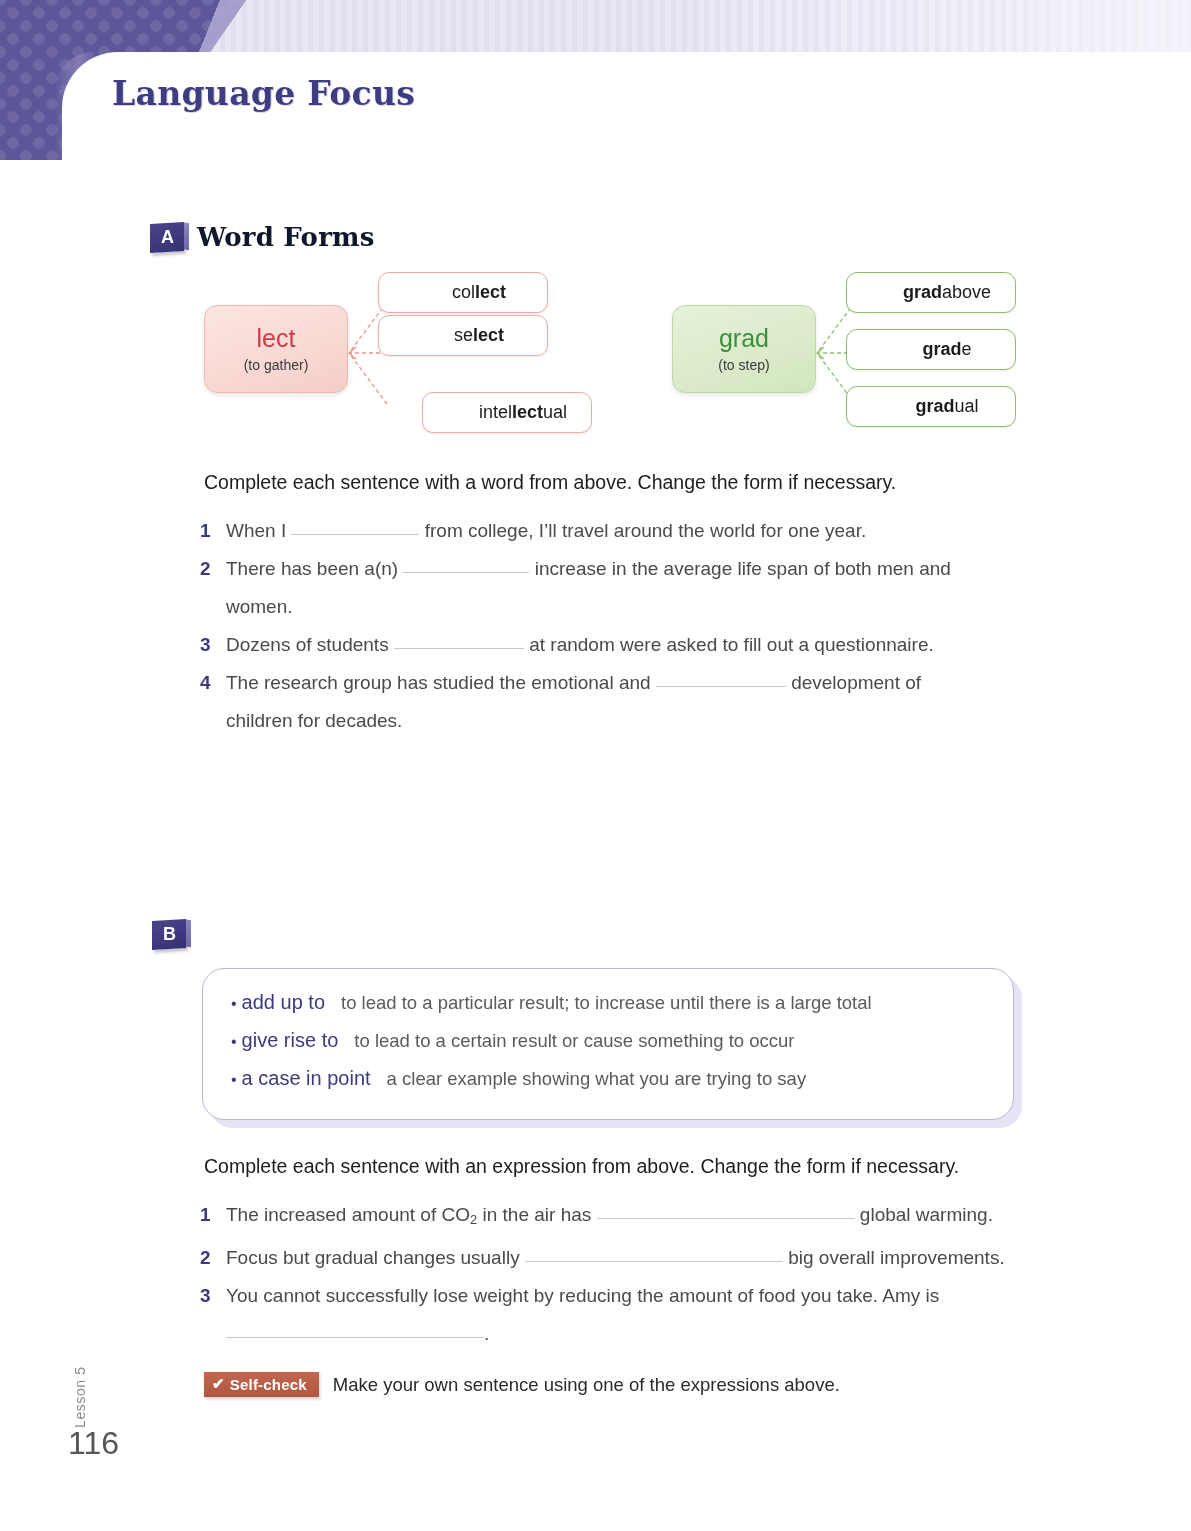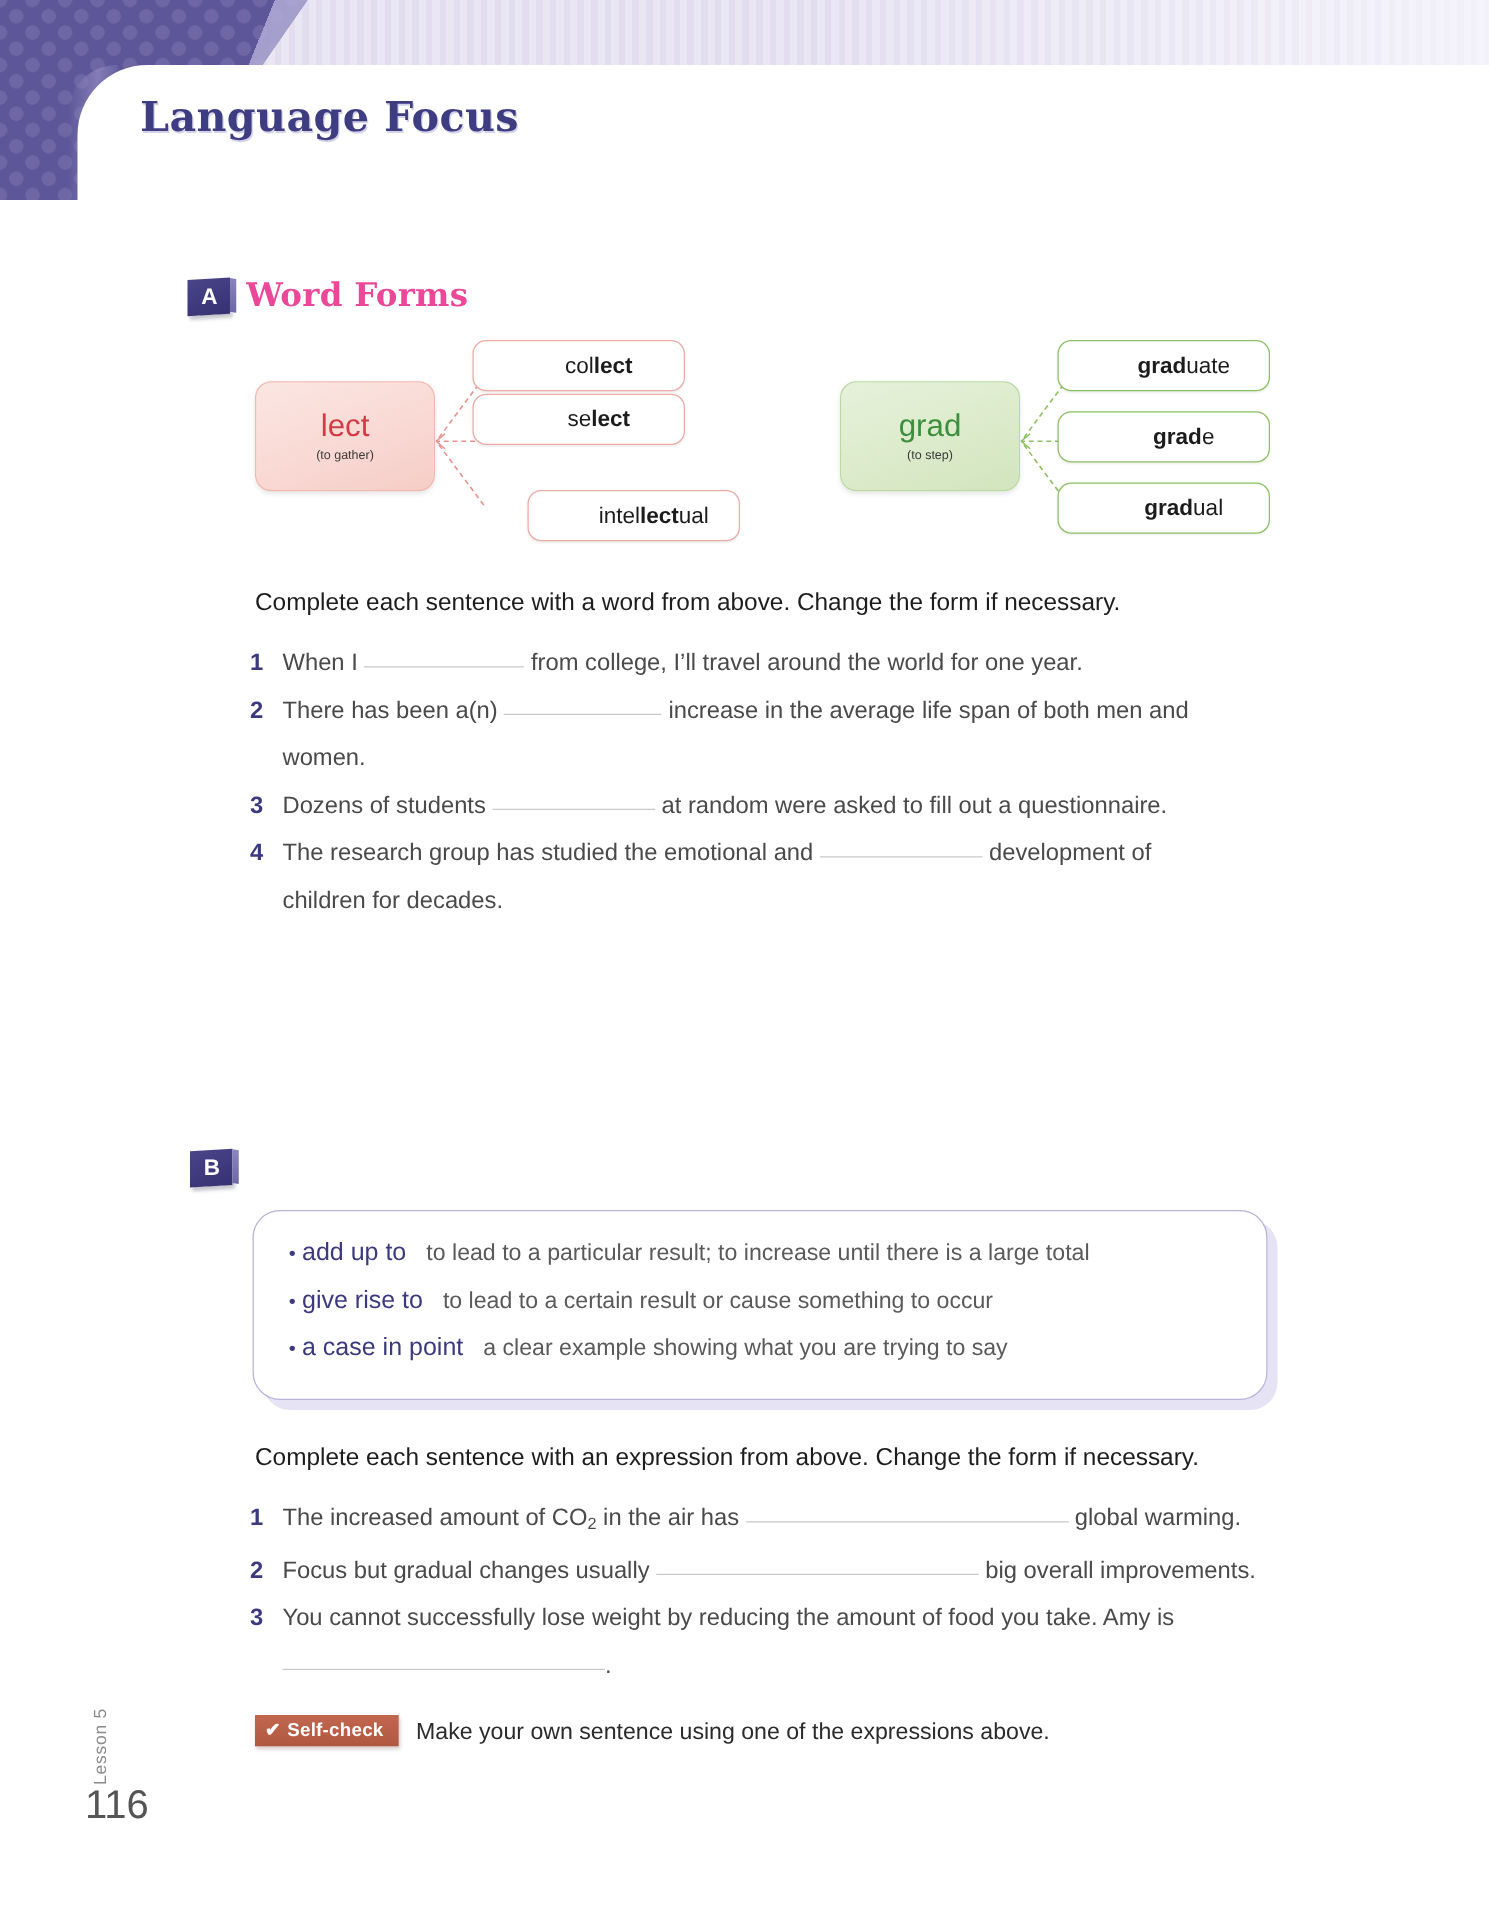--- a/index.html
+++ b/index.html
@@ -79,21 +79,21 @@
   }
   .sec-badge::after {
     content:""; position:absolute; right:-5px; top:1px;
     width:5px; height:27px;
     background:linear-gradient(180deg,#8a84c0,#6e67a8);
     transform:skewY(12deg);
   }
   .sec-badge span { transform:skewY(3.5deg); display:block; }
   .sec-title {
     font-family:"DejaVu Serif", serif;
-    font-size:26px; font-weight:bold; color:#ec4899;
+    font-size:26px; font-weight:bold; color:#0f172a;
     letter-spacing:0.2px;
   }
 
   
   .wf-group { position:absolute; }
   .root-box {
     position:absolute; width:144px; height:88px;
     border-radius:13px;
     display:flex; flex-direction:column; align-items:center; justify-content:center;
     box-shadow:0 2px 4px rgba(0,0,0,0.10);
@@ -102,21 +102,21 @@
     background:linear-gradient(160deg,#fbe6e2 0%, #f9d9d4 55%, #f6cdc7 100%);
     border:1px solid #f0b8b1;
   }
   .root-box.green {
     background:linear-gradient(160deg,#e6f1da 0%, #dcebcb 55%, #d2e5be 100%);
     border:1px solid #bcd9a5;
   }
   .root-word { font-size:25px; line-height:1.1; }
   .root-word.pink { color:#d33a44; }
   .root-word.green { color:#3c8f3c; }
-  .root-gloss { font-size:10px; color:#3a3a3a; margin-top:4px; }
+  .root-gloss { font-size:14px; color:#3a3a3a; margin-top:4px; }
 
   .leaf-box {
     position:absolute; width:170px; height:41px;
     background:#ffffff; border-radius:11px;
     display:flex; align-items:center; justify-content:center;
     font-size:18px; color:#1c1c1c;
     box-shadow:0 1px 2px rgba(0,0,0,0.07);
     padding-left:32px;
   }
   .leaf-box.pink { border:1.4px solid #eeaaa4; }
@@ -275,21 +275,21 @@
     </g>
     <g stroke="#8cc063" stroke-width="1.3" fill="none">
       <line x1="6" y1="53" x2="13" y2="47"></line>
       <line x1="6" y1="53" x2="13" y2="59"></line>
     </g>
   </svg>
 
   <div class="leaf-box green" style="left:174px; top:0px;">
     <span></span>
       <b>grad</b>
-      <span>uate</span>
+      <span>above</span>
   </div>
   <div class="leaf-box green" style="left:174px; top:57px;">
     <span></span>
       <b>grad</b>
       <span>e</span>
   </div>
   <div class="leaf-box green" style="left:174px; top:114px;">
     <span></span>
       <b>grad</b>
       <span>ual</span>

